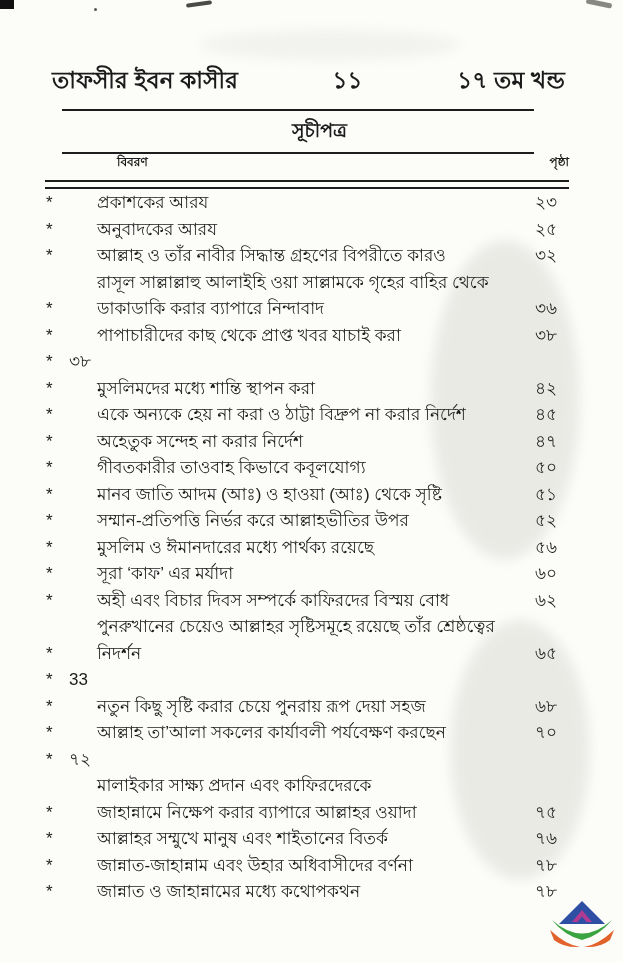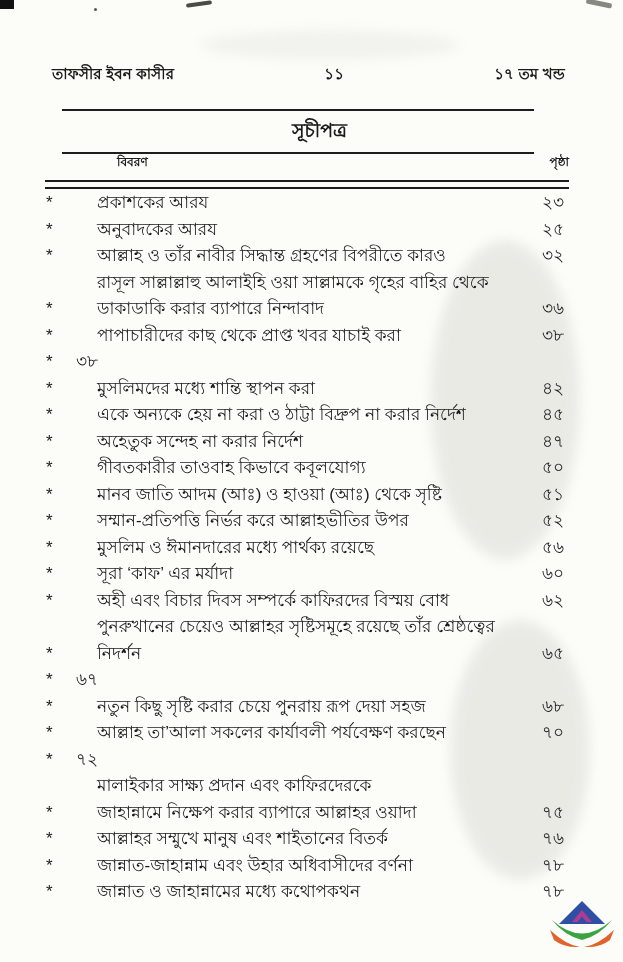--- a/index.html
+++ b/index.html
@@ -21,21 +21,21 @@
   
   .mark{position:absolute;background:#111;}
   .mark.tl{left:0;top:0;width:14px;height:9px;}
   .mark.dot{left:94px;top:8px;width:3px;height:3px;border-radius:50%;background:#555;}
   .mark.squiggle{left:186px;top:2px;width:26px;height:4px;border-radius:2px;transform:rotate(-8deg);background:#4a4a46;}
   .mark.tr{left:586px;top:1px;width:26px;height:5px;border-radius:2px;transform:rotate(12deg);background:#6a6a64;opacity:.8;}
 
   .running-head{
     position:absolute;top:62px;left:52px;right:58px;
     display:flex;justify-content:space-between;align-items:baseline;
-    font-size:15px;font-weight:600;letter-spacing:.2px;
+    font-size:23px;font-weight:600;letter-spacing:.2px;
   }
   .rule{position:absolute;background:#1d1d1d;height:2px;}
   .rule.r1{top:109px;left:62px;width:472px;}
   .rule.r2{top:152px;left:62px;width:472px;}
   .rule.r3a{top:180px;left:45px;width:524px;}
   .rule.r3b{top:187px;left:45px;width:524px;height:2.4px;}
 
   .toc-title{
     position:absolute;top:116px;left:8px;width:100%;
     text-align:center;font-size:19px;font-weight:700;margin:0;
@@ -47,21 +47,21 @@
   }
 
   .toc-list{
     position:absolute;top:190px;left:46px;right:52px;bottom:0;
     font-size:17px;line-height:26.5px;z-index:2;
   }
   .entry{display:flex;align-items:flex-end;}
   .bullet{flex:0 0 15px;width:15px;}
   .etext{flex:1;min-width:0;}
   .eline{display:block;margin-left:36px;}
-  .epage{flex:0 0 auto;min-width:36px;text-align:center;padding-left:8px;}
+  .epage{flex:0 0 auto;min-width:36px;text-align:left;padding-left:8px;}
 
   .logo{position:absolute;right:9px;bottom:8px;width:64px;height:54px;z-index:1;}
 </style>
 </head>
 <body>
 
 <div class="page">
 
   <div class="bleed b1"></div>
   <div class="bleed b2"></div>
@@ -197,21 +197,21 @@
       </div>
       <div class="entry">
         <span class="bullet">*</span>
         <div class="etext">
           <span class="eline">পুনরুখানের চেয়েও আল্লাহর সৃষ্টিসমূহে রয়েছে তাঁর শ্রেষ্ঠত্বের নিদর্শন</span>
         </div>
         <span class="epage">৬৫</span>
       </div>
       <div class="entry">
         <span class="bullet">*</span>
-        <span class="epage">৬৭</span>
+        <span class="epage">33</span>
       </div>
       <div class="entry">
         <span class="bullet">*</span>
         <div class="etext">
           <span class="eline">নতুন কিছু সৃষ্টি করার চেয়ে পুনরায় রূপ দেয়া সহজ</span>
         </div>
         <span class="epage">৬৮</span>
       </div>
       <div class="entry">
         <span class="bullet">*</span>

